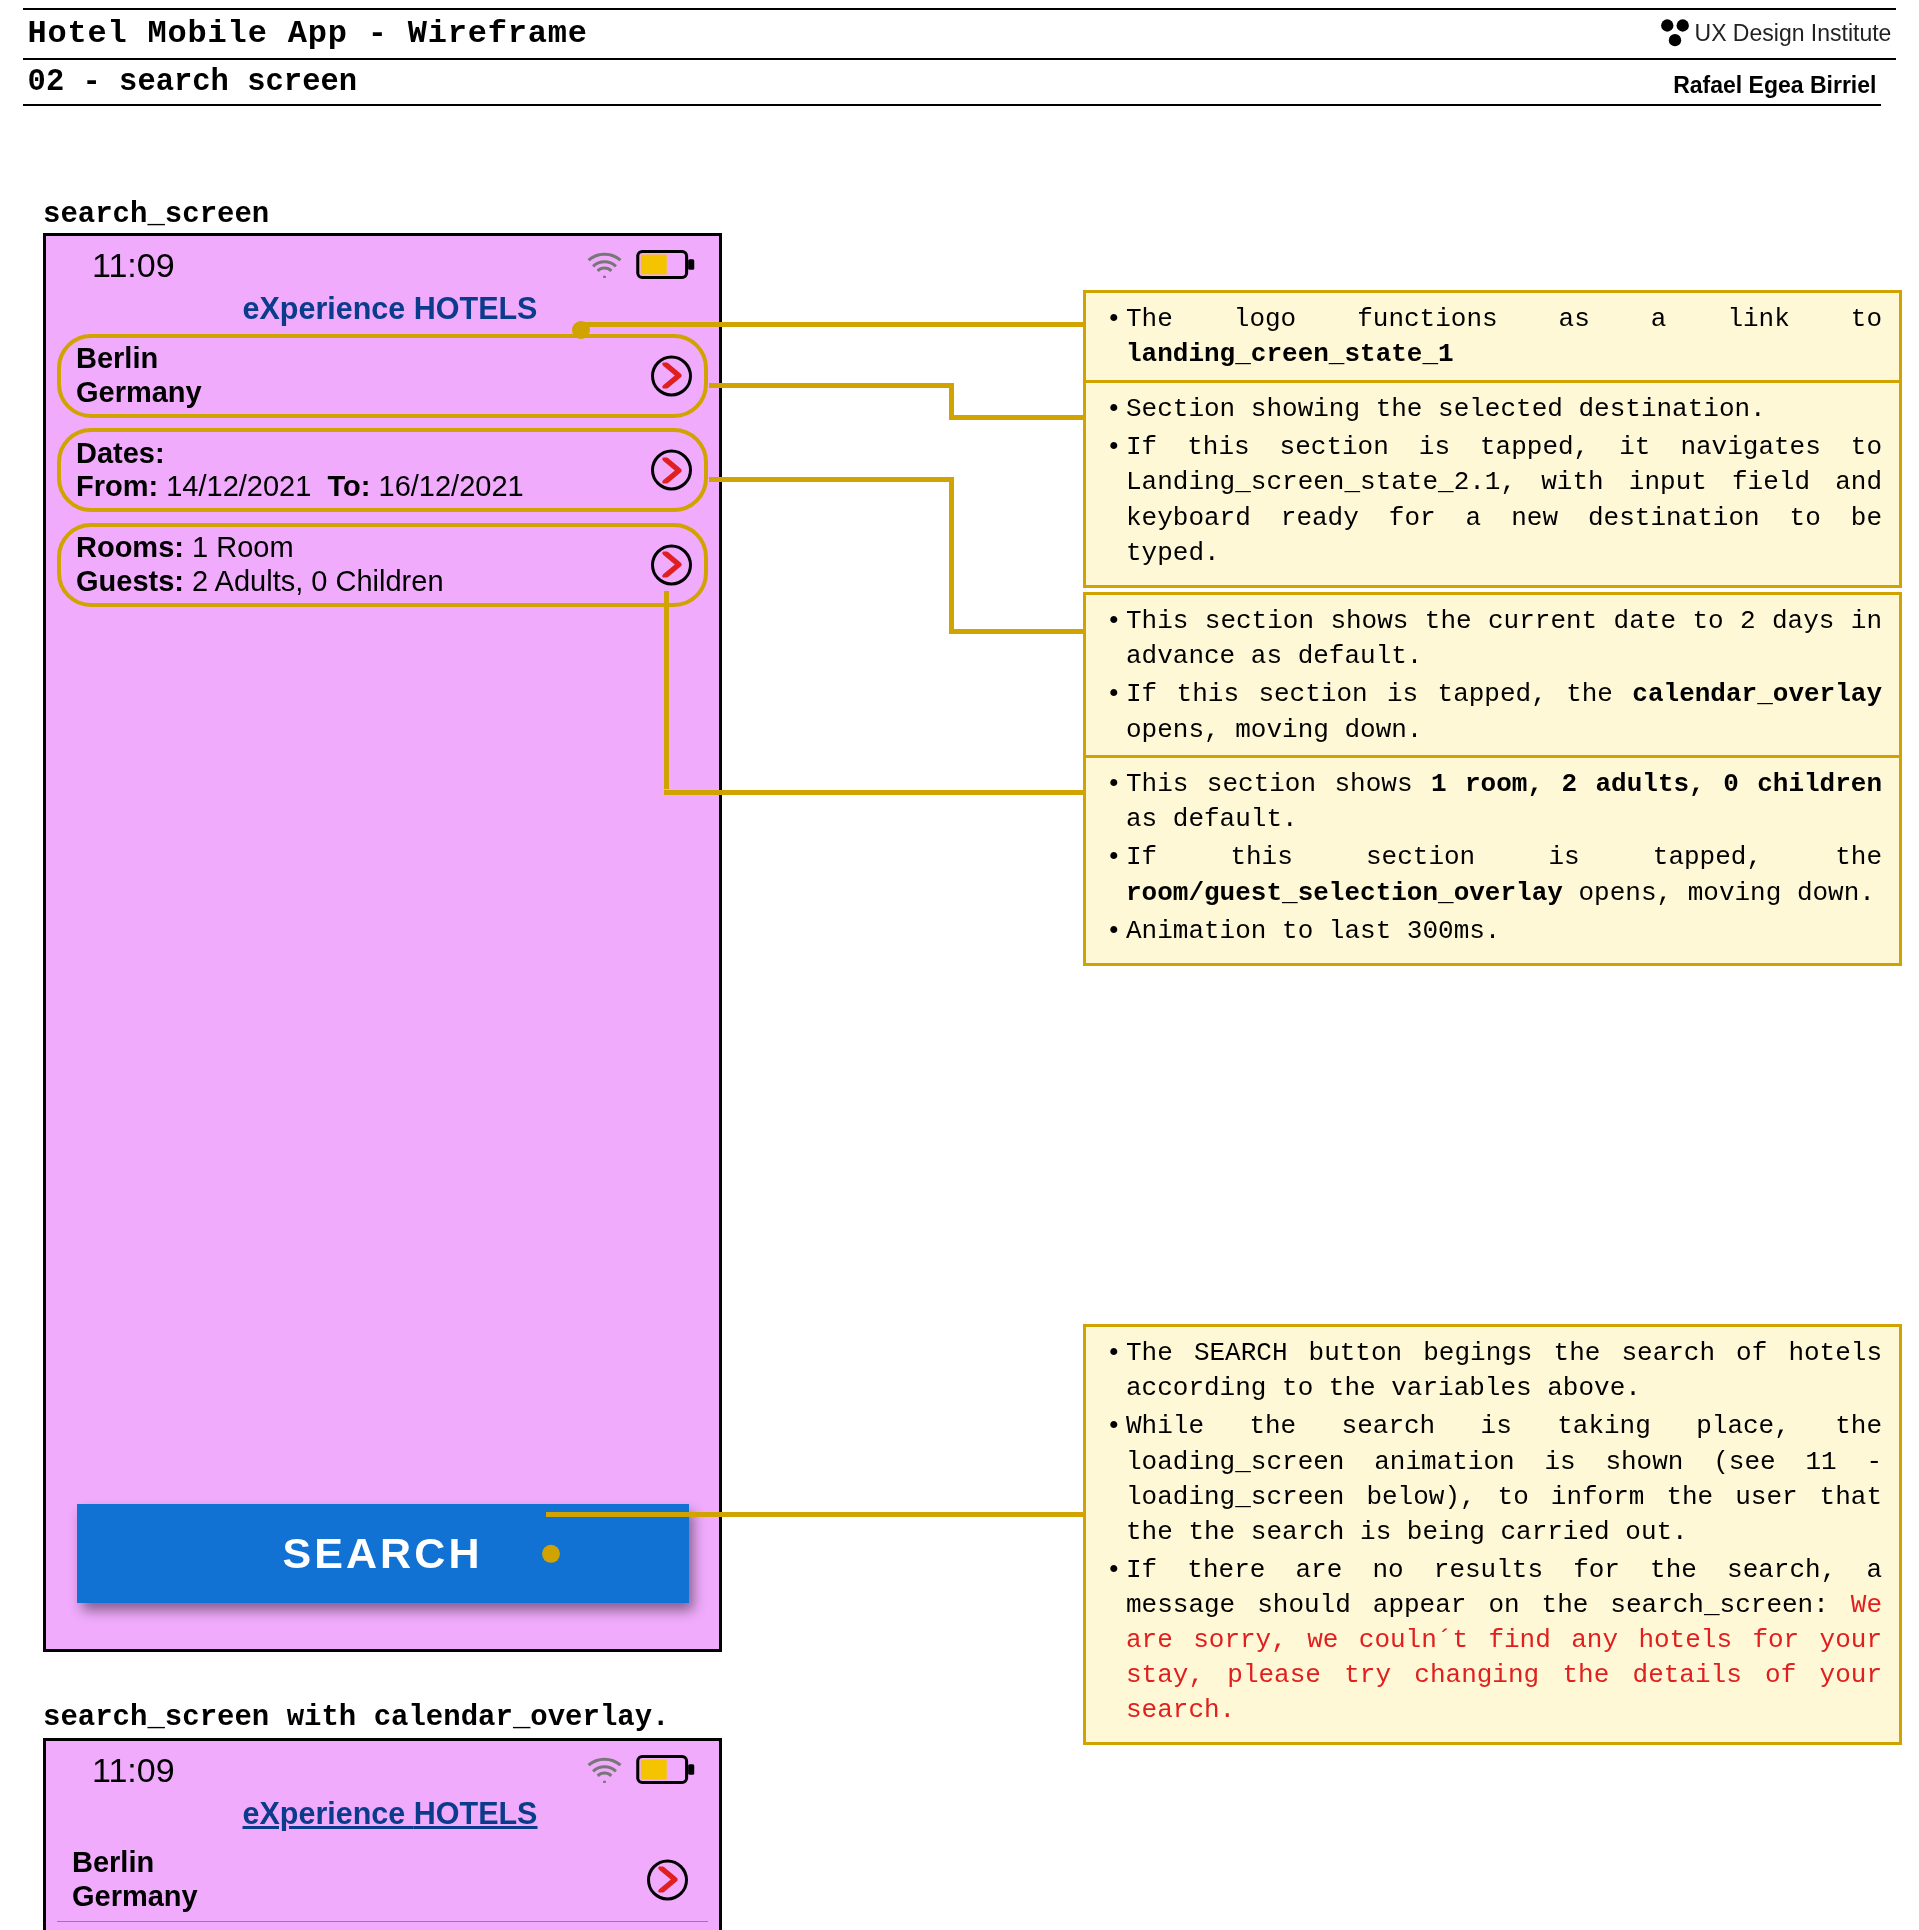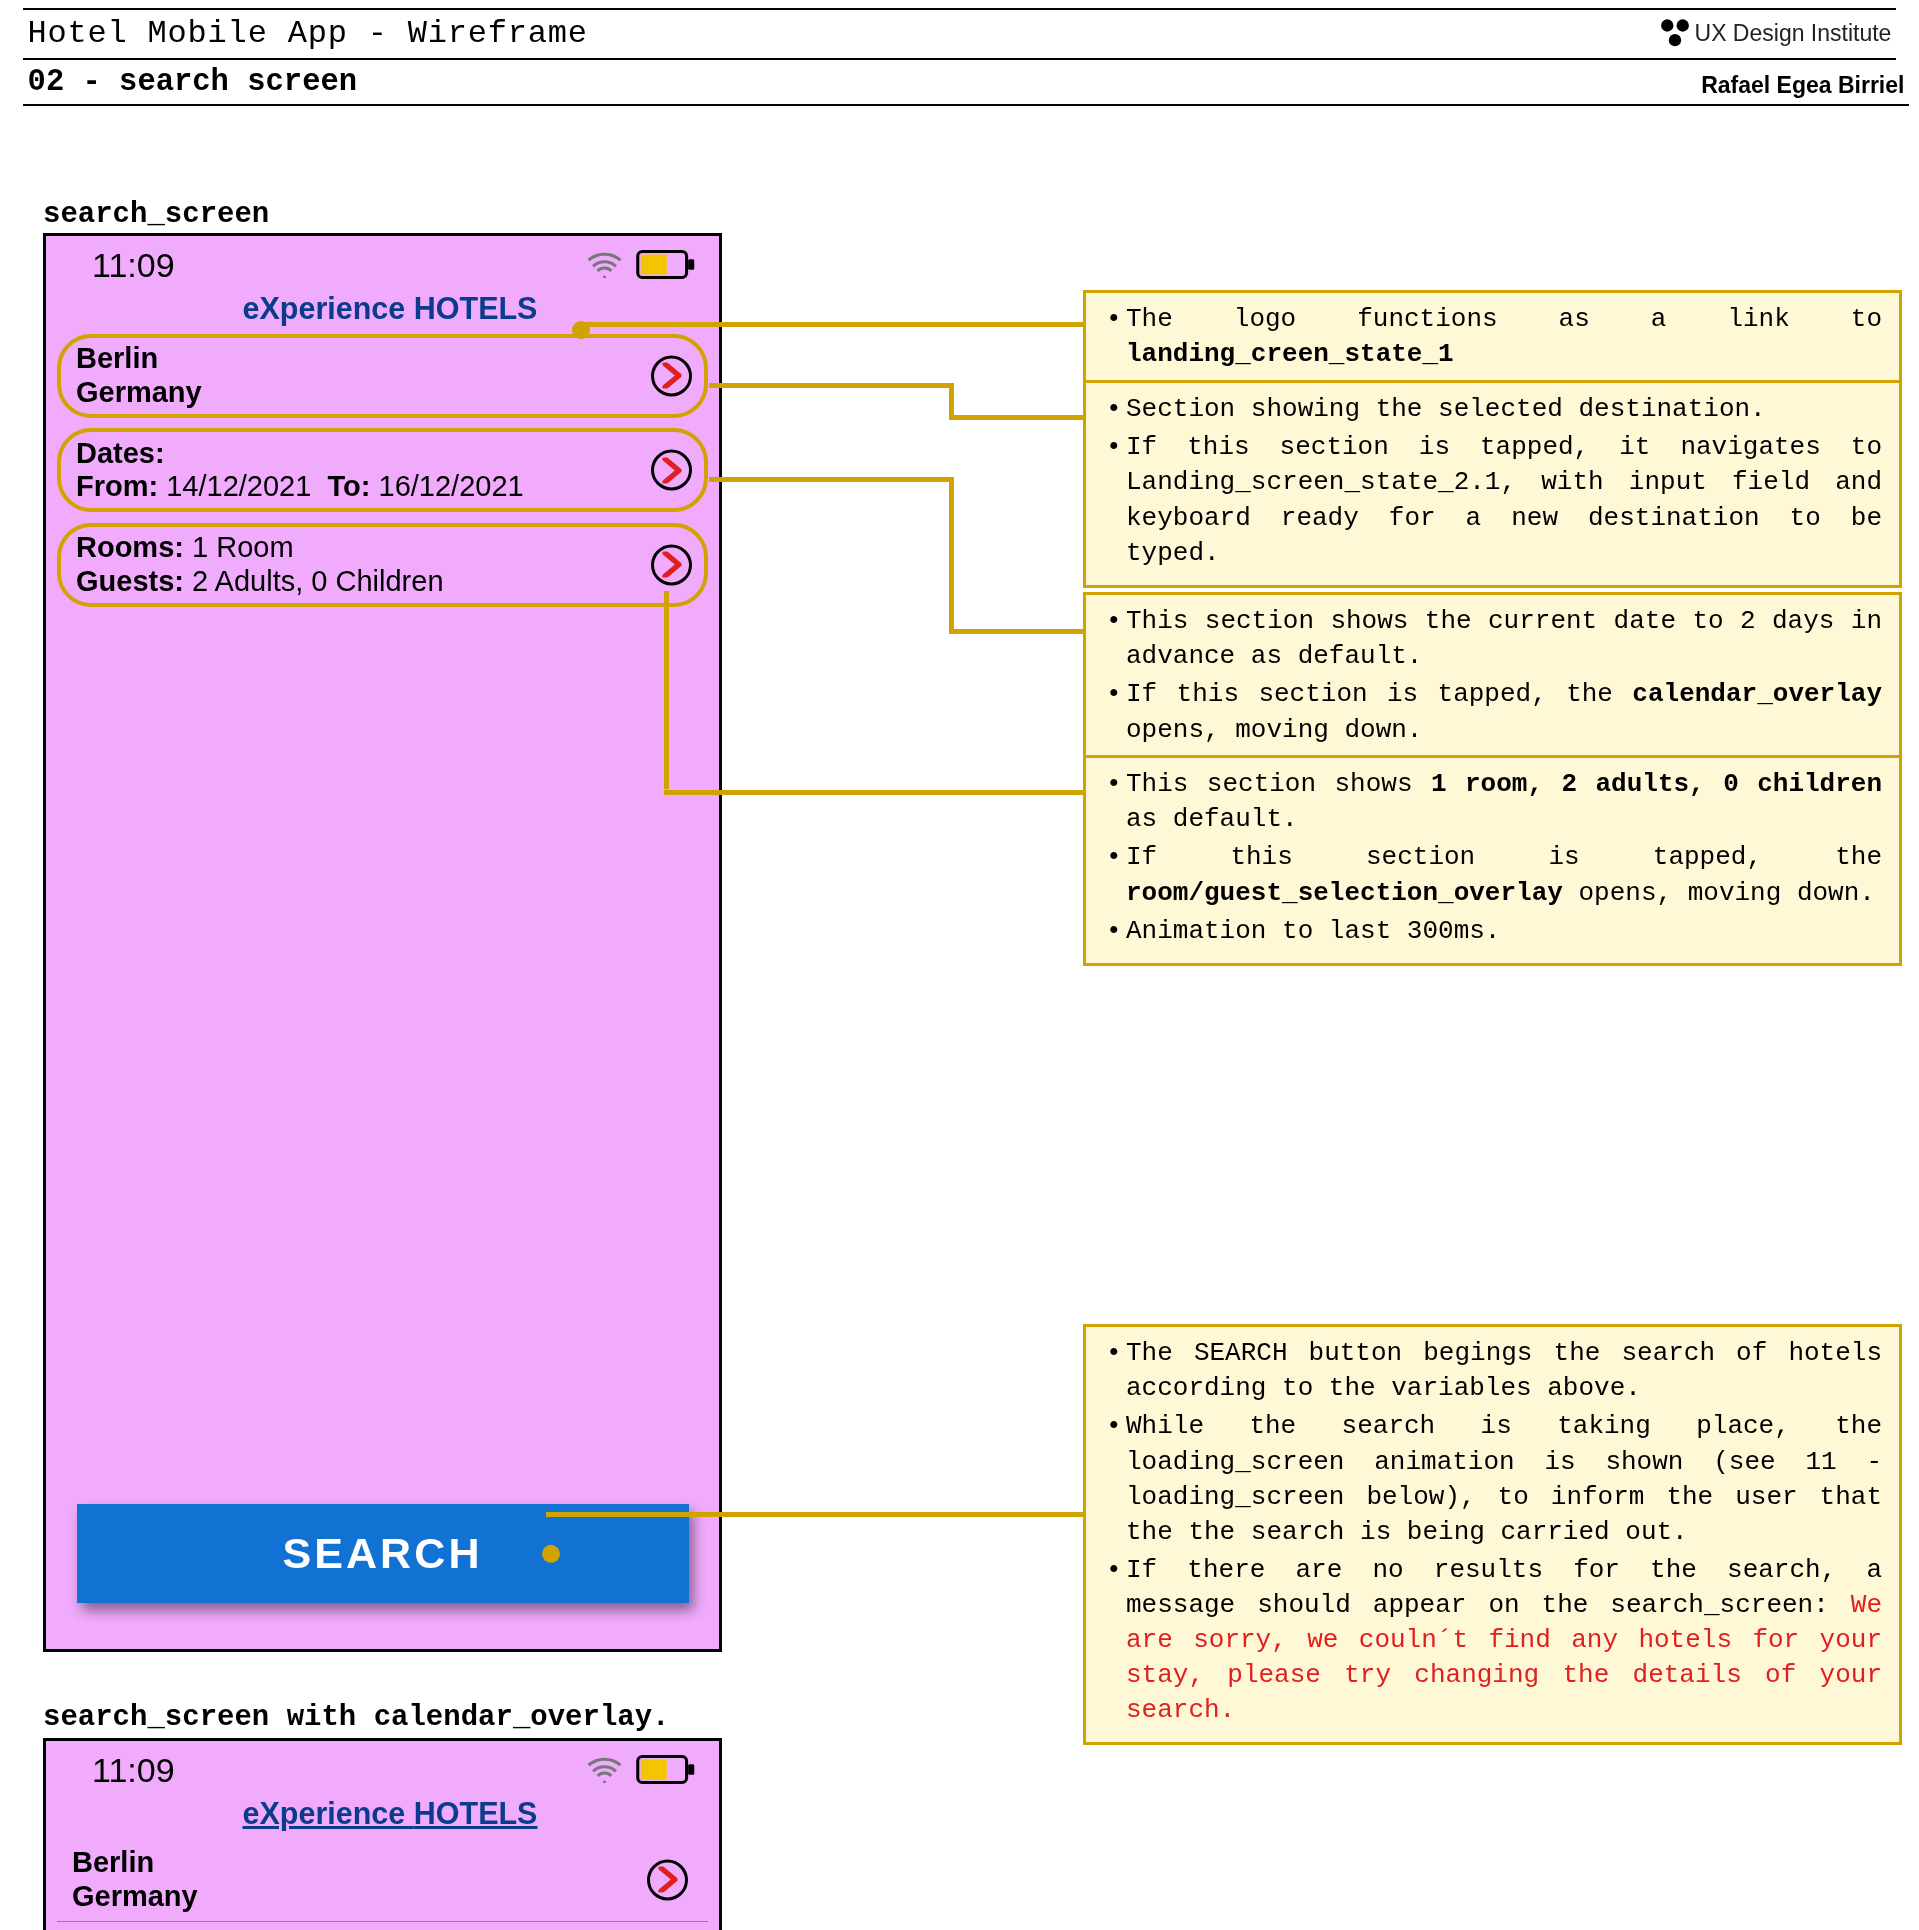--- a/index.html
+++ b/index.html
@@ -18,37 +18,37 @@
     left: 23px; right: 23px; top: 7.6px;
     border-top: 2.3px solid #000;
     border-bottom: 2.3px solid #000;
     height: 52px;
     display: flex;
     justify-content: space-between;
     align-items: center;
     padding: 0 4.6px;
   }
   .doc-title {
-    font-weight: normal;
+    font-weight: bold;
     font-size: 32px;
     letter-spacing: 0.8px;
   }
   .ux-brand {
     display: flex;
     align-items: center;
     gap: 3px;
     font-family: Arial, Helvetica, sans-serif;
     font-size: 23px;
     color: #222;
   }
   .ux-brand svg { display:block; }
 
   .doc-subheader {
     position: absolute;
-    left: 23px; right: 10px; top: 60px;
+    left: 23px; right: 38px; top: 60px;
     border-bottom: 2.3px solid #000;
     height: 46px;
     display: flex;
     justify-content: space-between;
     align-items: flex-end;
     padding-bottom: 4.6px;
     padding-left: 4.6px;
     padding-right: 4.6px;
   }
   .doc-subtitle {

